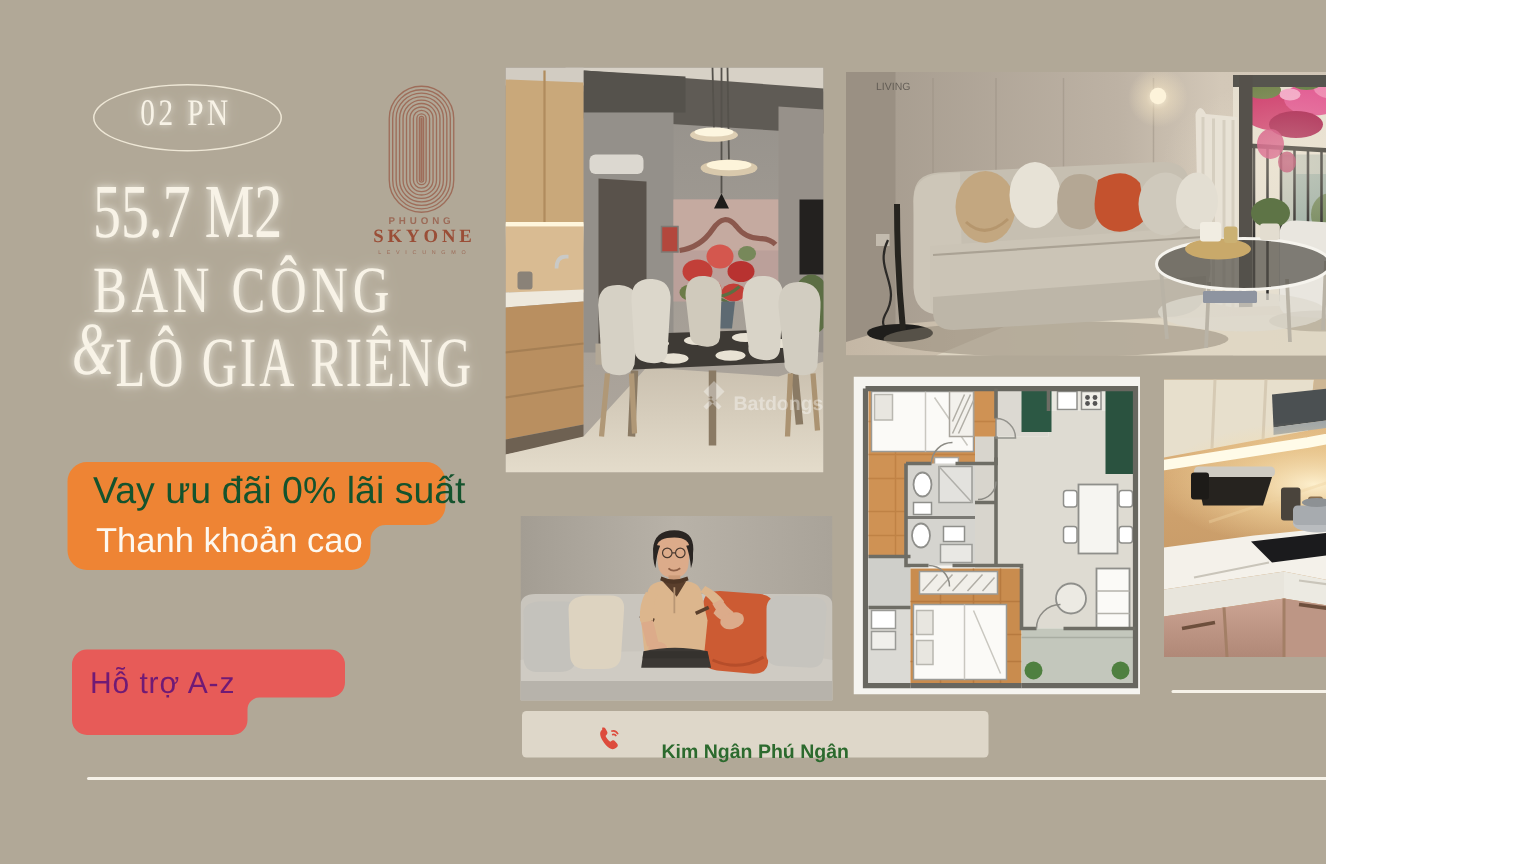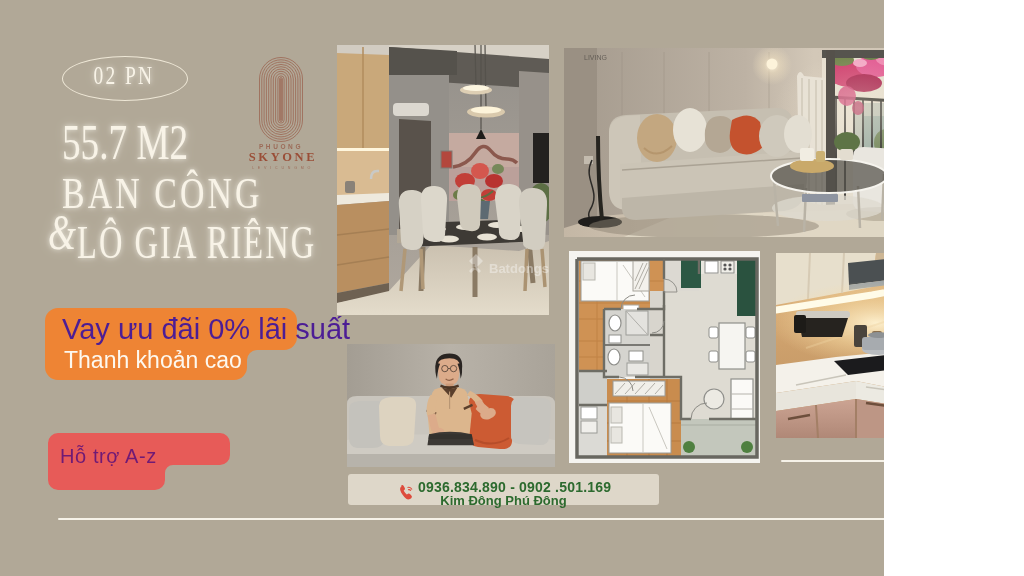--- a/index.html
+++ b/index.html
@@ -43,21 +43,21 @@
   <div class="abs serif glow" style="left:62px;top:168px;font-size:44px;letter-spacing:4px;transform:scaleX(0.77);transform-origin:0 0;white-space:nowrap;">BAN CÔNG</div>
 
   <div class="abs serif glow" style="left:48px;top:203px;font-size:50px;font-style:italic;transform:scaleX(0.72);transform-origin:0 0;">&amp;</div>
 
   <div class="abs serif glow" style="left:77px;top:215px;font-size:47px;letter-spacing:3px;transform:scaleX(0.69);transform-origin:0 0;white-space:nowrap;">LÔ GIA RIÊNG</div>
 
   <svg class="abs" style="left:40px;top:303px;" width="265" height="82" viewBox="0 0 265 82">
     <path d="M18 5 H244 A13 13 0 0 1 257 18 V34 A13 13 0 0 1 244 47 H217 A10 10 0 0 0 207 57 V64 A13 13 0 0 1 194 77 H18 A13 13 0 0 1 5 64 V18 A13 13 0 0 1 18 5 Z" fill="#ee8434"></path>
   </svg>
 
-  <div class="abs" style="left:62px;top:313px;font-size:29px;color:#4c1d95;white-space:nowrap;">Vay ưu đãi 0% lãi suất</div>
+  <div class="abs" style="left:62px;top:313px;font-size:25px;color:#14532d;white-space:nowrap;">Vay ưu đãi 0% lãi suất</div>
 
   <div class="abs" style="left:64px;top:347px;font-size:23px;color:#fdf8ef;white-space:nowrap;">Thanh khoản cao</div>
 
   <svg class="abs" style="left:43px;top:428px;" width="195" height="68" viewBox="0 0 195 68">
     <path d="M15 5 H177 A10 10 0 0 1 187 15 V27 A10 10 0 0 1 177 37 H130 A8 8 0 0 0 122 45 V52 A10 10 0 0 1 112 62 H15 A10 10 0 0 1 5 52 V15 A10 10 0 0 1 15 5 Z" fill="#e75b58"></path>
   </svg>
 
 
   <div class="abs" style="left:60px;top:445px;font-size:20px;letter-spacing:.6px;color:#701a75;white-space:nowrap;">Hỗ trợ A-z</div>
 
@@ -675,23 +675,22 @@
   </svg>
 
   <div class="abs" style="left:348px;top:474px;width:311px;height:31px;background:#ded7c9;border-radius:3px;"></div>
 
   <svg class="abs" style="left:398px;top:484px;" width="17" height="17" viewBox="0 0 17 17">
     <path d="M3.4 1.2 C4.3 .7 5.2 1 5.7 1.9 L6.8 3.9 C7.1 4.6 7 5.4 6.4 5.9 L5.7 6.6 C6.3 7.9 7.4 9.5 8.8 10.5 L10.1 9.7 C10.8 9.4 11.5 9.5 12 10.1 L13.5 11.8 C14.1 12.5 14 13.6 13.2 14.2 L12 15 C10.8 15.7 9.3 15.6 8.2 14.7 C5.8 12.8 3 9.5 2.2 6.1 C1.9 4.7 2.3 3.2 3.5 2.3 Z" fill="#dd4b3c"></path>
     <path d="M9.5 3.5 Q12.5 2.5 14 5.5" fill="none" stroke="#dd4b3c" stroke-width="1.1"></path>
     <path d="M10 5.8 Q12 5.2 12.8 6.8" fill="none" stroke="#dd4b3c" stroke-width="1.1"></path>
   </svg>
 
-  <div class="abs" style="left:418px;top:479px;width:200px;font-size:14px;font-weight:bold;color:#2c6a2e;white-space:nowrap;letter-spacing:.2px;">0936.834.890 - 0902 .501.169</div>
-
-  <div class="abs" style="left:348px;top:493px;width:311px;text-align:center;font-size:13px;font-weight:bold;color:#2c6a2e;">Kim Đông Phú Đông</div>
+
+  <div class="abs" style="left:348px;top:493px;width:311px;text-align:center;font-size:13px;font-weight:bold;color:#2c6a2e;">Kim Ngân Phú Ngân</div>
 
   <div class="abs" style="left:781px;top:460px;width:185px;height:2px;background:#f6f2e8;border-radius:1px;"></div>
 
   <div class="abs" style="left:58px;top:518px;width:908px;height:2px;background:#f6f2e8;border-radius:1px;"></div>
 
   <svg class="abs" style="left:916px;top:528px;" width="106" height="42" viewBox="0 0 106 42">
     <g fill="rgba(255,255,255,.55)">
       <path d="M21 6 L33 16 L29 19.5 L21 12.5 L13 19.5 L9 16 Z"></path>
       <path d="M21 14 L31 22.5 L27 25.5 L21 20.5 L15 25.5 L11 22.5 Z"></path>
       <path d="M21 22 L29 28.5 L25.5 31.5 L21 27.5 L16.5 31.5 L13 28.5 Z"></path>

